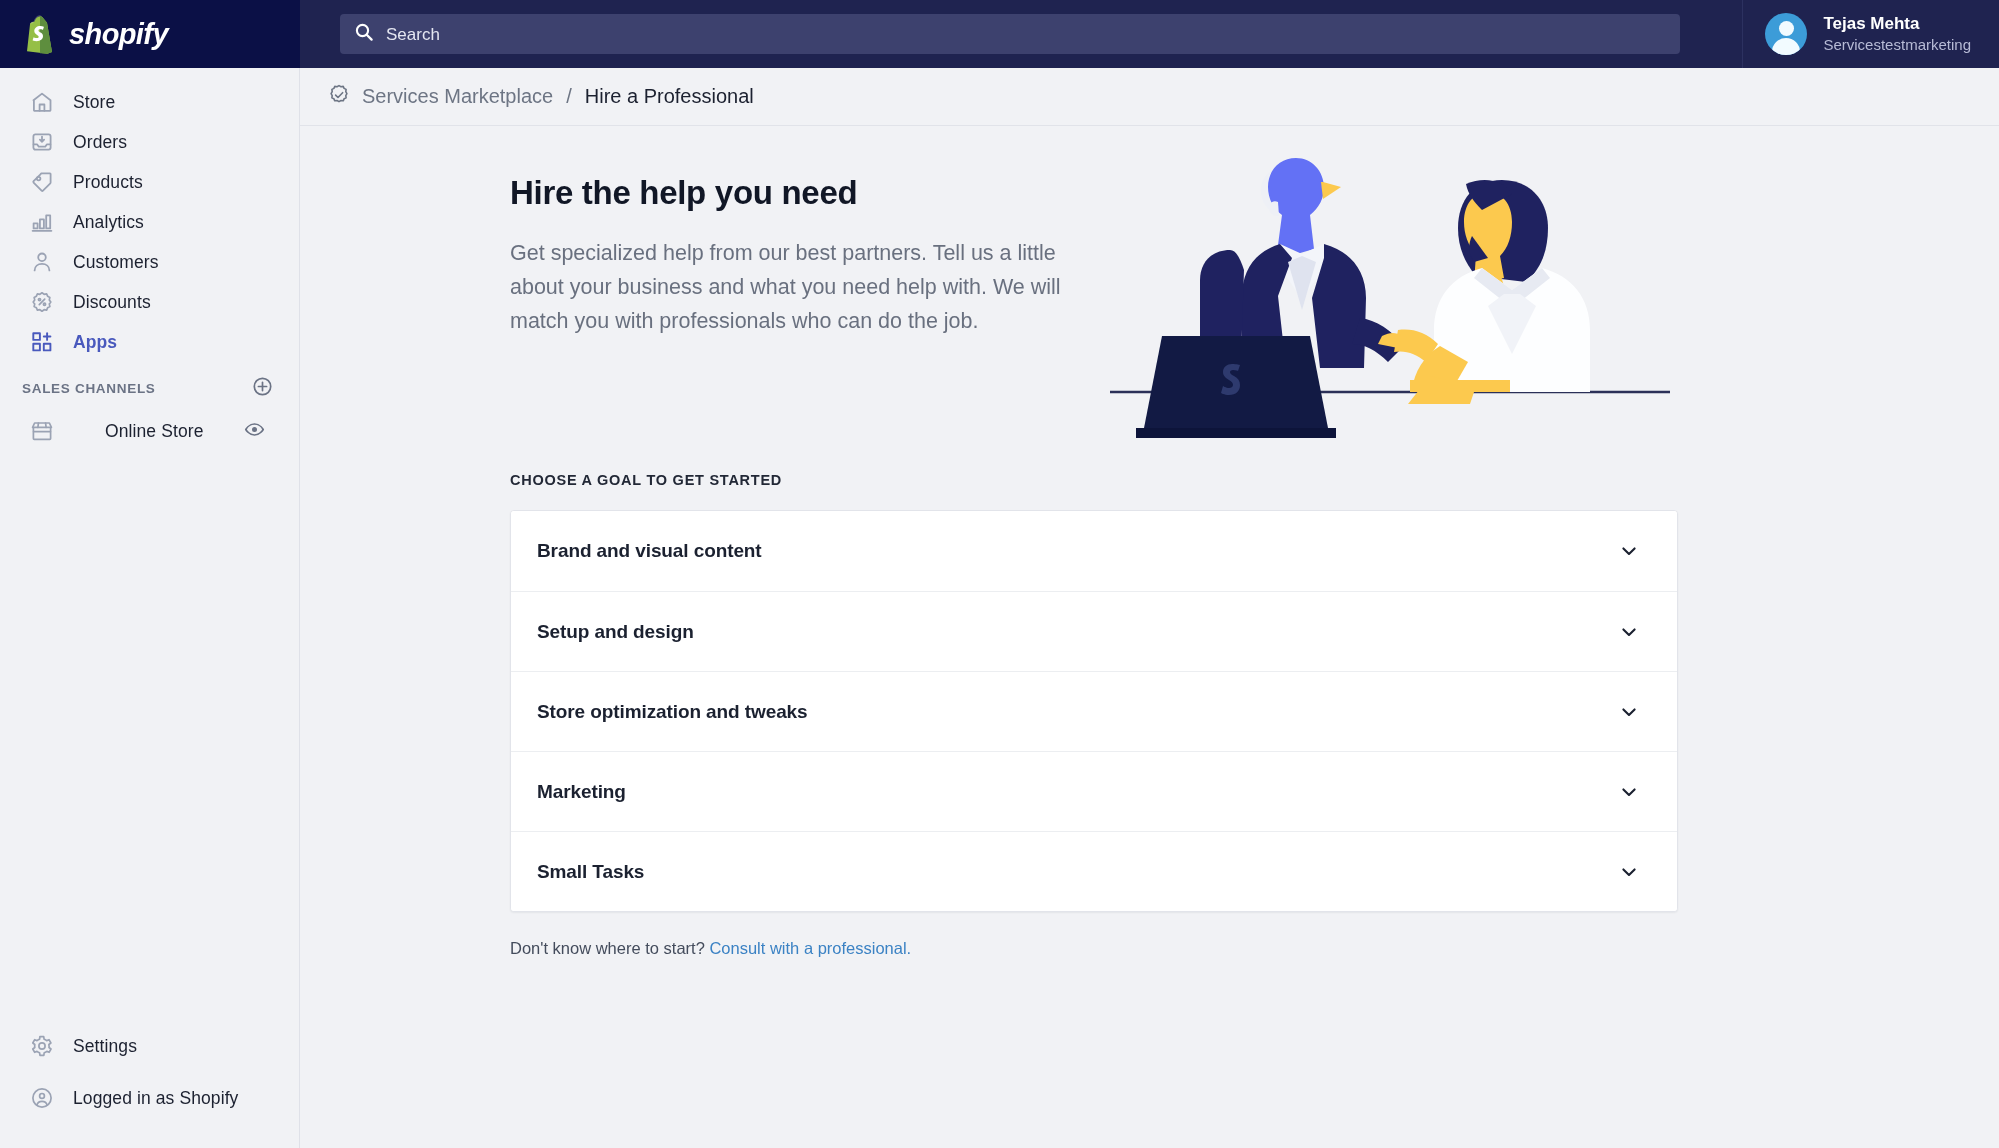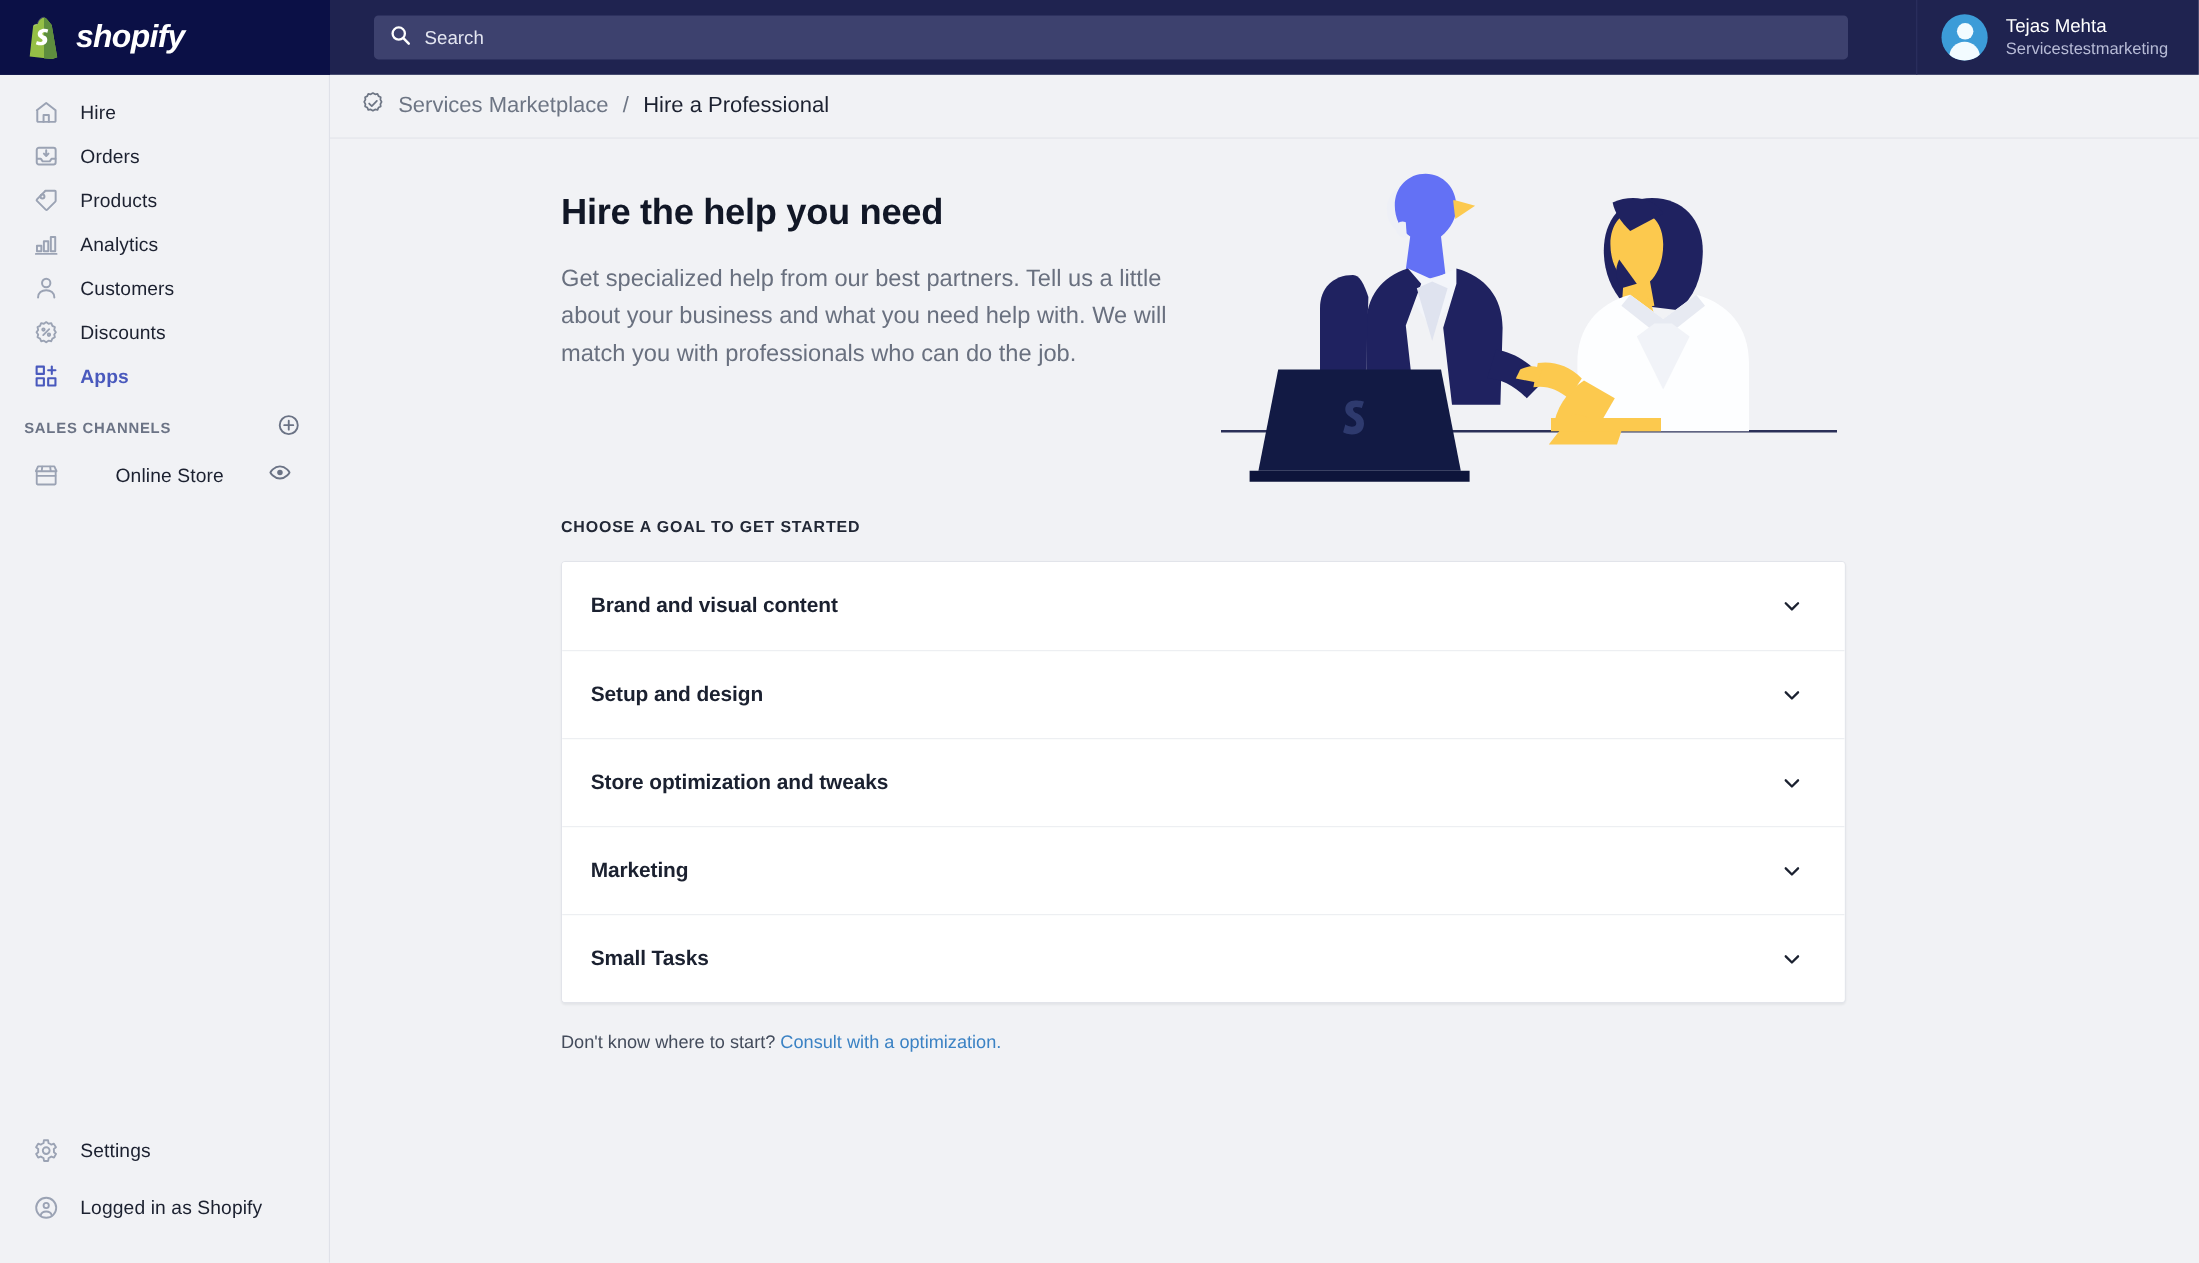--- a/index.html
+++ b/index.html
@@ -99,21 +99,21 @@
     left: 13.5px; top: 8px;
   }
   .avatar .body {
     position: absolute;
     width: 28px; height: 20px;
     border-radius: 14px 14px 0 0;
     background: #f2fbff;
     left: 7px; top: 25px;
   }
   .user-lines { display: flex; flex-direction: column; gap: 2px; }
-  .user-name { color: #ffffff; font-size: 17px; font-weight: 400; line-height: 1.2; }
+  .user-name { color: #ffffff; font-size: 17px; font-weight: 700; line-height: 1.2; }
   .user-store { color: #b7bbd6; font-size: 15px; line-height: 1.2; }
 
   
   .body-row { flex: 1 1 auto; display: flex; min-height: 0; }
 
   
   .sidebar {
     width: 300px;
     flex: 0 0 300px;
     background: #f1f2f5;
@@ -317,21 +317,21 @@
 
     <div class="sidebar">
 
       <div class="nav-item">
         <span class="nav-ico">
           <svg width="24" height="24" viewBox="0 0 24 24" fill="none" stroke="#9ba3b4" stroke-width="1.8" stroke-linecap="round" stroke-linejoin="round">
             <path d="M3.5 10.2 12 3.6l8.5 6.6V20a.8.8 0 0 1-.8.8h-15a.8.8 0 0 1-.8-.8v-9.8z"></path>
             <path d="M9.6 20.8v-6.3h4.8v6.3"></path>
           </svg>
         </span>
-        <span class="nav-label">Hire</span>
+        <span class="nav-label">Store</span>
       </div>
 
       <div class="nav-item">
         <span class="nav-ico">
           <svg width="24" height="24" viewBox="0 0 24 24" fill="none" stroke="#9ba3b4" stroke-width="1.8" stroke-linecap="round" stroke-linejoin="round">
             <rect x="3.4" y="4.4" width="17.2" height="15.2" rx="2"></rect>
             <path d="M3.6 14.4h3.6l1.6 2.3h6.4l1.6-2.3h3.6"></path>
             <path d="M12 6.6v5.2m0 0-2.1-2.1M12 11.8l2.1-2.1"></path>
           </svg>
         </span>
@@ -579,20 +579,20 @@
               <span class="chev">
                 <svg width="20" height="20" viewBox="0 0 20 20" fill="none" stroke="#1b2130" stroke-width="2.1" stroke-linecap="round" stroke-linejoin="round">
                     <path d="M4.4 7.4 10 13l5.6-5.6"></path>
                   </svg>
               </span>
             </div>
           </div>
 
           <div class="footnote">
             <span>Don't know where to start?</span>
-            <a>Consult with a optimization.</a>
+            <a>Consult with a professional.</a>
           </div>
 
         </div>
       </div>
     </div>
   </div>
 </div>
 
 </body></html>

